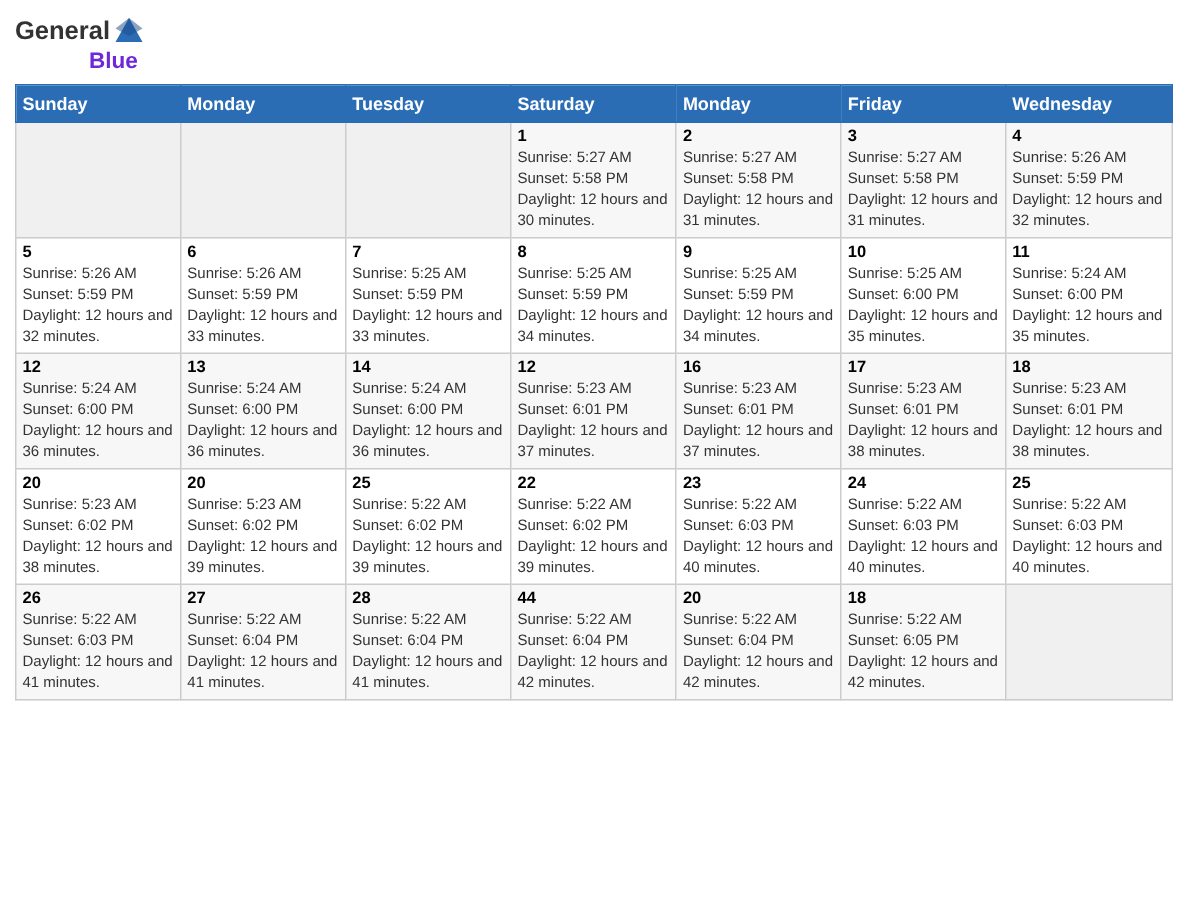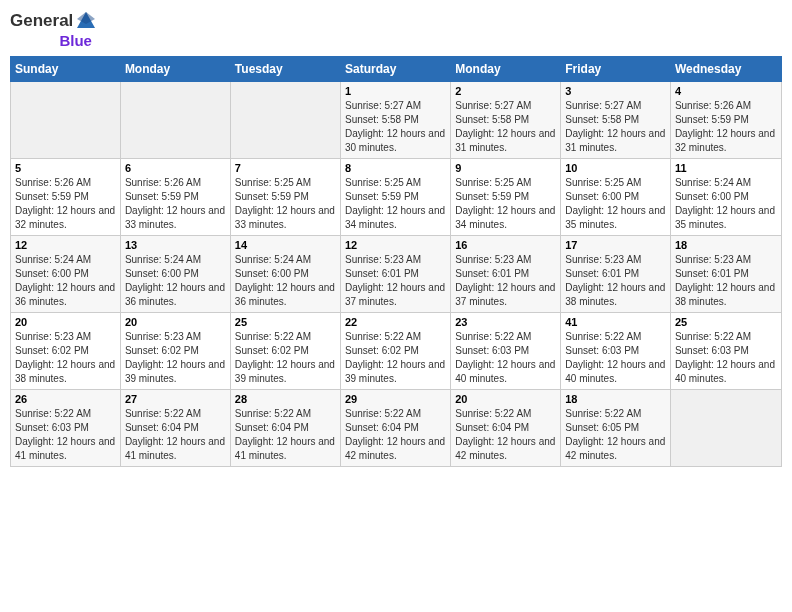--- a/index.html
+++ b/index.html
@@ -254,21 +254,21 @@
           <div class="cell-text">Sunset: 6:02 PM</div>
           <div class="cell-text">Daylight: 12 hours and 39 minutes.</div>
         </td>
         <td>
           <div class="day-num">23</div>
           <div class="cell-text">Sunrise: 5:22 AM</div>
           <div class="cell-text">Sunset: 6:03 PM</div>
           <div class="cell-text">Daylight: 12 hours and 40 minutes.</div>
         </td>
         <td>
-          <div class="day-num">41</div>
+          <div class="day-num">24</div>
           <div class="cell-text">Sunrise: 5:22 AM</div>
           <div class="cell-text">Sunset: 6:03 PM</div>
           <div class="cell-text">Daylight: 12 hours and 40 minutes.</div>
         </td>
         <td>
           <div class="day-num">25</div>
           <div class="cell-text">Sunrise: 5:22 AM</div>
           <div class="cell-text">Sunset: 6:03 PM</div>
           <div class="cell-text">Daylight: 12 hours and 40 minutes.</div>
         </td>
@@ -286,21 +286,21 @@
           <div class="cell-text">Sunset: 6:04 PM</div>
           <div class="cell-text">Daylight: 12 hours and 41 minutes.</div>
         </td>
         <td>
           <div class="day-num">28</div>
           <div class="cell-text">Sunrise: 5:22 AM</div>
           <div class="cell-text">Sunset: 6:04 PM</div>
           <div class="cell-text">Daylight: 12 hours and 41 minutes.</div>
         </td>
         <td>
-          <div class="day-num">29</div>
+          <div class="day-num">44</div>
           <div class="cell-text">Sunrise: 5:22 AM</div>
           <div class="cell-text">Sunset: 6:04 PM</div>
           <div class="cell-text">Daylight: 12 hours and 42 minutes.</div>
         </td>
         <td>
           <div class="day-num">20</div>
           <div class="cell-text">Sunrise: 5:22 AM</div>
           <div class="cell-text">Sunset: 6:04 PM</div>
           <div class="cell-text">Daylight: 12 hours and 42 minutes.</div>
         </td>

